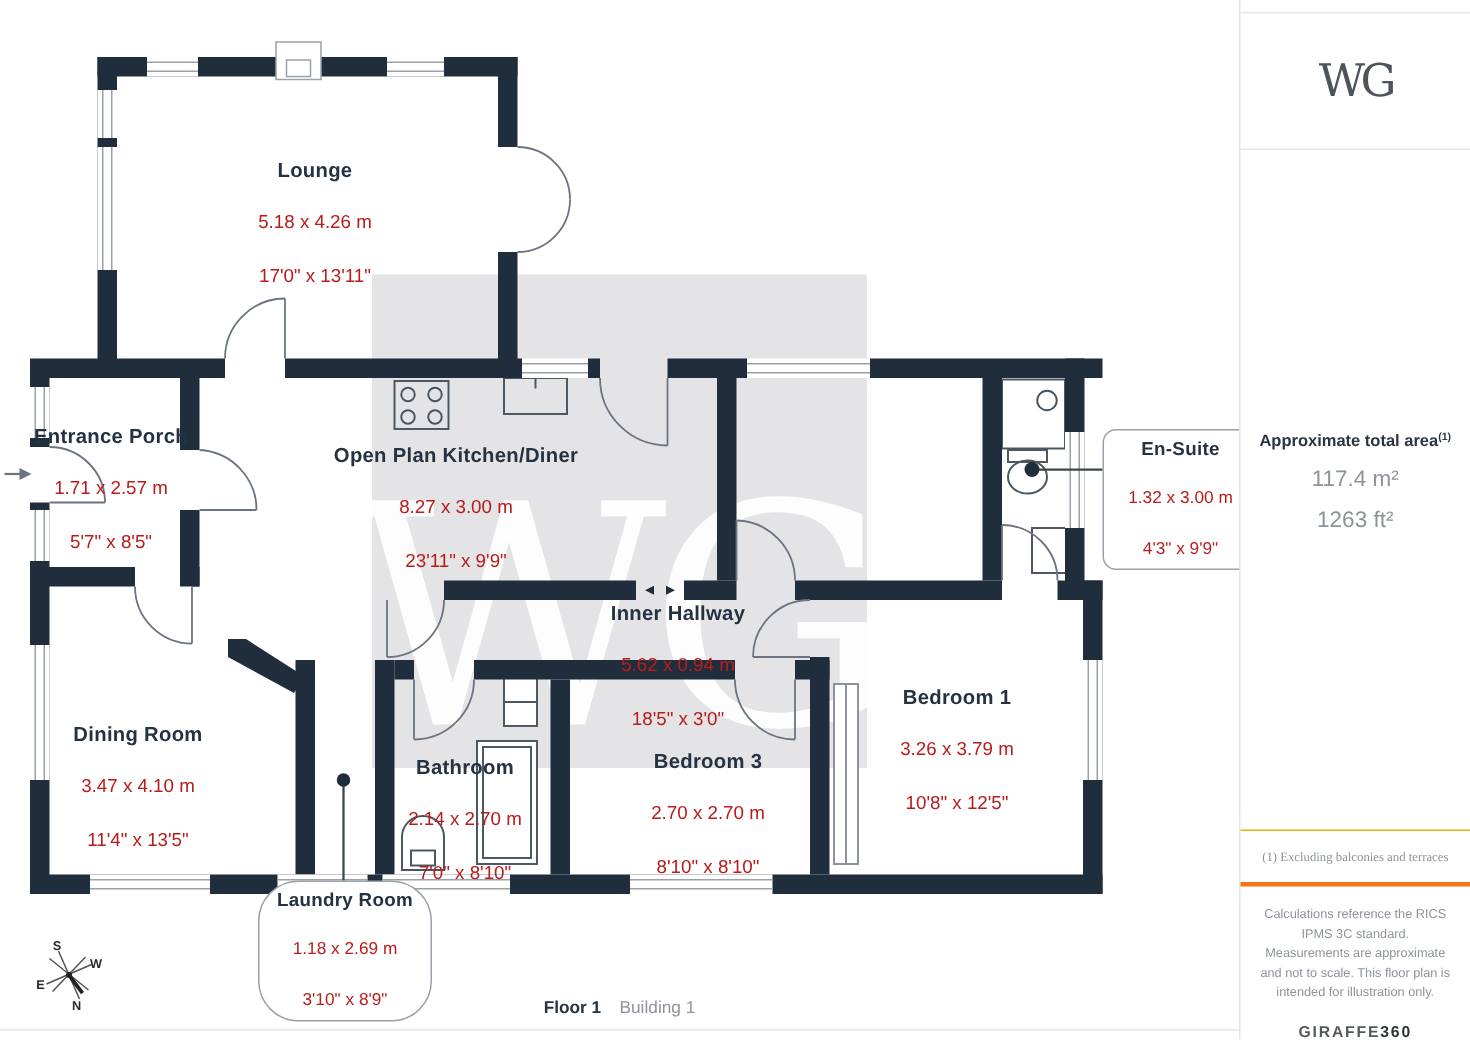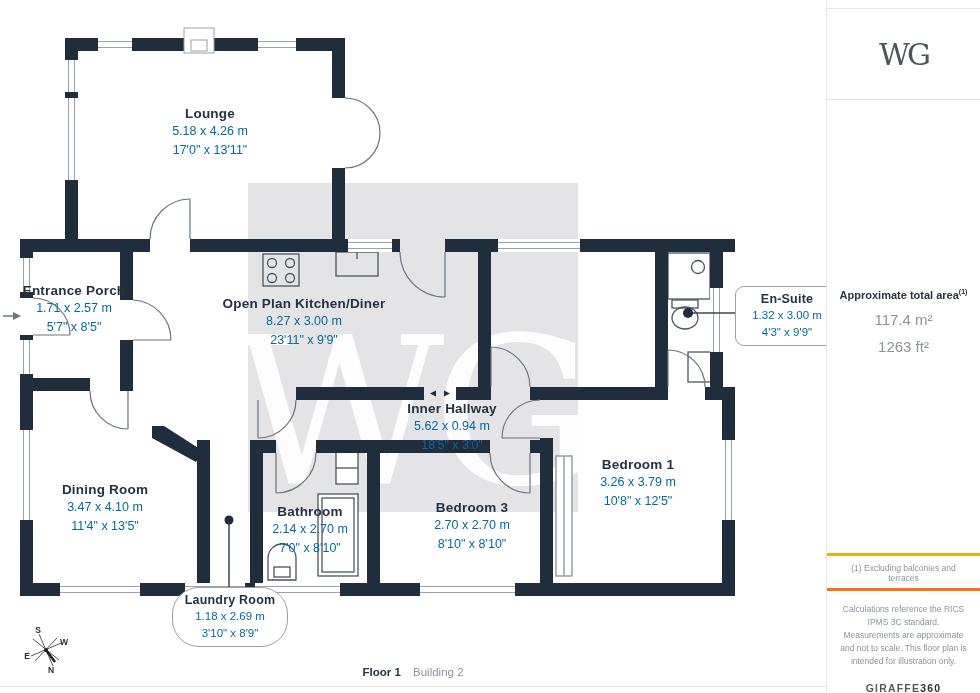--- a/index.html
+++ b/index.html
@@ -3,41 +3,41 @@
 <meta charset="utf-8">
 <style>
   html,body{margin:0;padding:0;background:#fff;}
   .stage{position:relative;width:980px;height:693px;background:#ffffff;overflow:hidden;
          font-family:"Liberation Sans",sans-serif;}
   .plan-svg{position:absolute;left:0;top:0;}
 
   
   .room-label{position:absolute;transform:translateX(-50%);text-align:center;white-space:nowrap;}
   .room-name{display:block;font-size:13.5px;font-weight:700;color:#253241;letter-spacing:.2px;}
-  .room-dim{display:block;font-size:12.5px;color:#0369a1;line-height:16.5px;margin-top:2px;}
+  .room-dim{display:block;font-size:12.5px;color:#b91c1c;line-height:16.5px;margin-top:19px;}
 
   
   .callout{position:absolute;background:#ffffff;border:1.5px solid #9aa1a8;border-radius:9px;
            text-align:center;white-space:nowrap;padding:5px 8px 6px;}
   .callout .room-name{font-size:12.5px;}
   .callout .room-dim{font-size:11.5px;line-height:14.5px;}
 
   
   .sidebar{position:absolute;left:826px;top:0;width:153px;height:693px;background:#fff;
            border-left:1px solid #e5e5e5;}
   .logo-box{position:absolute;top:8px;left:0;right:0;height:90px;border-top:1px solid #e5e5e5;
             border-bottom:1px solid #e5e5e5;display:flex;align-items:center;justify-content:center;}
   .logo{font-family:"DejaVu Serif",serif;font-size:30px;color:#4d545a;letter-spacing:-3px;}
   .area-block{position:absolute;top:288px;left:0;right:0;text-align:center;}
   .area-title{font-size:11px;font-weight:700;color:#2a3540;}
   .area-title sup{font-size:7px;font-weight:700;color:#2a3540;}
   .area-val{font-size:15px;color:#8d939b;margin-top:10px;}
-  .footnote{position:absolute;top:553px;left:0;right:0;height:34px;border-top:3px solid #eab308;
+  .footnote{position:absolute;top:553px;left:0;right:0;height:34px;border-top:1px solid #eab308;
             display:flex;align-items:center;justify-content:center;font-size:8.5px;color:#8d939b;
-            padding:0 8px;text-align:center;}
+            padding:0 8px;text-align:center;font-family:Liberation Serif, serif;}
   .disclaimer-box{position:absolute;top:588px;left:0;right:0;border-top:3px solid #f97316;
                   text-align:center;padding:12px 12px 0;}
   .disclaimer{font-size:8.5px;color:#8d939b;line-height:13px;}
   .giraffe{margin-top:14px;font-size:10.5px;letter-spacing:1.2px;}
   .giraffe .g1{color:#55595e;font-weight:600;}
   .giraffe .g2{color:#2e3338;font-weight:800;}
 
   
   .floorbar{position:absolute;top:666px;left:0;width:826px;text-align:center;font-size:11.5px;}
   .floorbar .floor{font-weight:700;color:#263340;}
@@ -266,21 +266,21 @@
   <div class="room-label" style="left:304px;top:296px;">
     <span class="room-name">Open Plan Kitchen/Diner</span>
     <span class="room-dim">8.27 x 3.00 m</span>
     <span class="room-dim">23'11" x 9'9"</span>
   </div>
   <div class="room-label" style="left:452px;top:401px;">
     <span class="room-name">Inner Hallway</span>
     <span class="room-dim">5.62 x 0.94 m</span>
     <span class="room-dim">18'5" x 3'0"</span>
   </div>
-  <div class="room-label" style="left:105px;top:482px;">
+  <div class="room-label" style="left:92px;top:482px;">
     <span class="room-name">Dining Room</span>
     <span class="room-dim">3.47 x 4.10 m</span>
     <span class="room-dim">11'4" x 13'5"</span>
   </div>
   <div class="room-label" style="left:310px;top:504px;">
     <span class="room-name">Bathroom</span>
     <span class="room-dim">2.14 x 2.70 m</span>
     <span class="room-dim">7'0" x 8'10"</span>
   </div>
   <div class="room-label" style="left:472px;top:500px;">
@@ -318,16 +318,16 @@
     <div class="disclaimer-box">
       <div class="disclaimer">Calculations reference the RICS IPMS 3C standard. Measurements are approximate and not to scale. This floor plan is intended for illustration only.</div>
       <div class="giraffe">
         <span class="g1">GIRAFFE</span><span class="g2">360</span>
       </div>
     </div>
   </div>
 
   <div class="floorbar">
     <span class="floor">Floor 1</span>
-    <span class="building">Building 2</span>
+    <span class="building">Building 1</span>
   </div>
 
 </div>
 
 </body></html>

